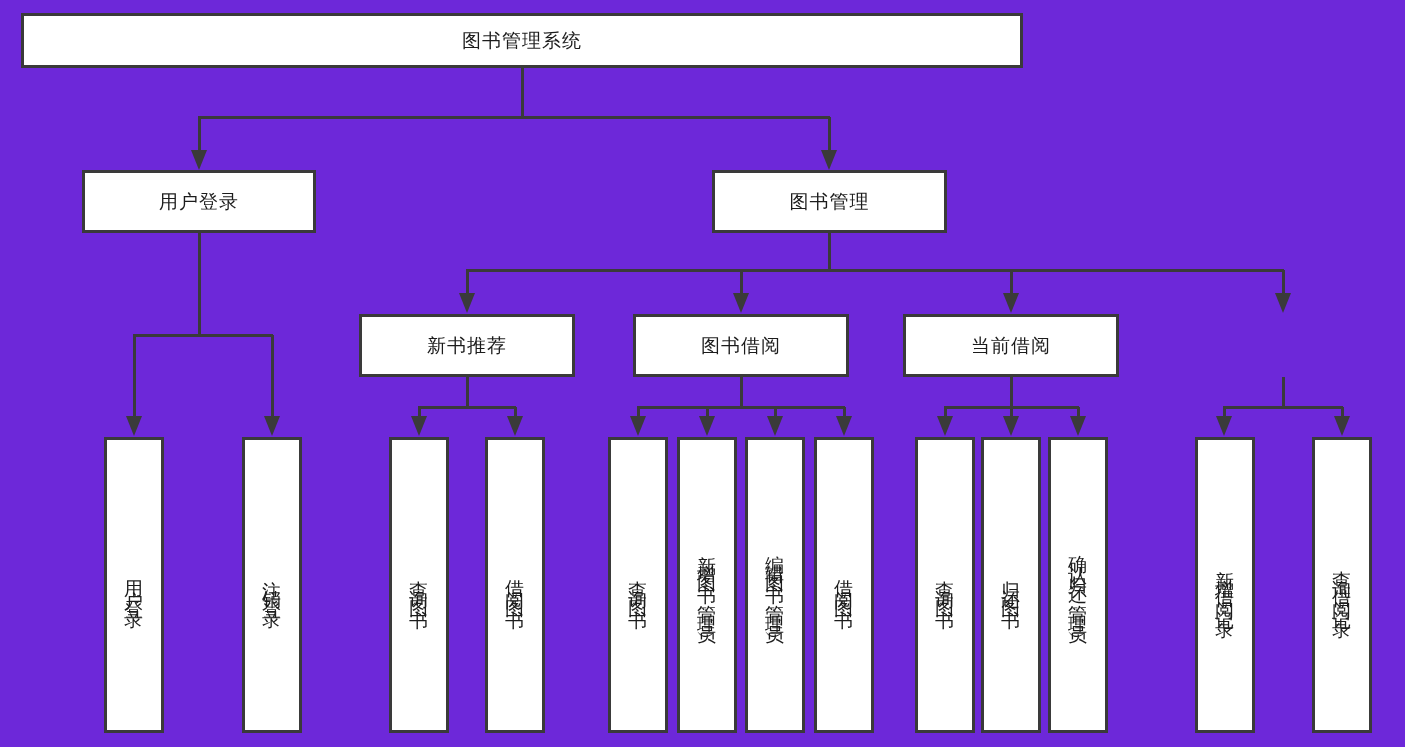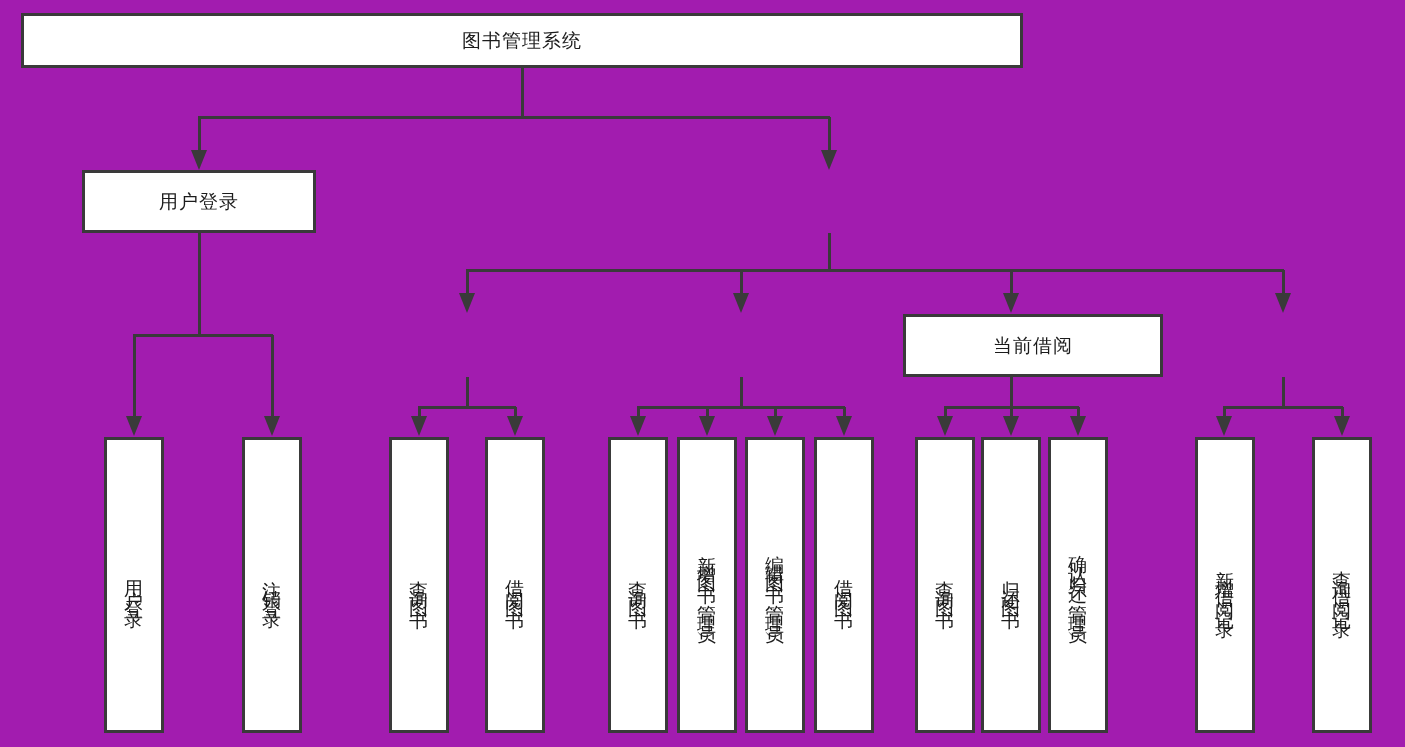--- a/index.html
+++ b/index.html
@@ -1,20 +1,20 @@
 <!DOCTYPE html>
 <html><head>
 <meta charset="utf-8">
 <style>
   html, body { margin: 0; padding: 0; background: #ffffff; }
   #stage {
     position: relative;
     width: 1405px;
     height: 747px;
-    background: #a21caf;
+    background: #6d28d9;
     font-family: "Liberation Sans", "DejaVu Sans", sans-serif;
     overflow: hidden;
   }
   .box {
     position: absolute;
     box-sizing: border-box;
     border: 3px solid #3a3a3a;
     background: #ffffff;
     display: flex;
     align-items: center;
@@ -60,22 +60,31 @@
 
 <div id="stage">
 
   <div class="box" style="left:21px; top:13px; width:1002px; height:55px;">
     <span class="h-label">图书管理系统</span>
   </div>
 
   <div class="box" style="left:82px; top:170px; width:234px; height:63px;">
     <span class="h-label">用户登录</span>
   </div>
+  <div class="box" style="left:712px; top:170px; width:235px; height:63px;">
+    <span class="h-label">图书管理</span>
+  </div>
 
-  <div class="box" style="left:903px; top:314px; width:260px; height:63px;">
+  <div class="box" style="left:359px; top:314px; width:216px; height:63px;">
+    <span class="h-label">新书推荐</span>
+  </div>
+  <div class="box" style="left:633px; top:314px; width:216px; height:63px;">
+    <span class="h-label">图书借阅</span>
+  </div>
+  <div class="box" style="left:903px; top:314px; width:216px; height:63px;">
     <span class="h-label">当前借阅</span>
   </div>
 
   <div class="box" style="left:104px; top:437px; width:60px; height:296px;">
     <span class="v-label">用户登录</span>
   </div>
   <div class="box" style="left:242px; top:437px; width:60px; height:296px;">
     <span class="v-label">注销登录</span>
   </div>
 

